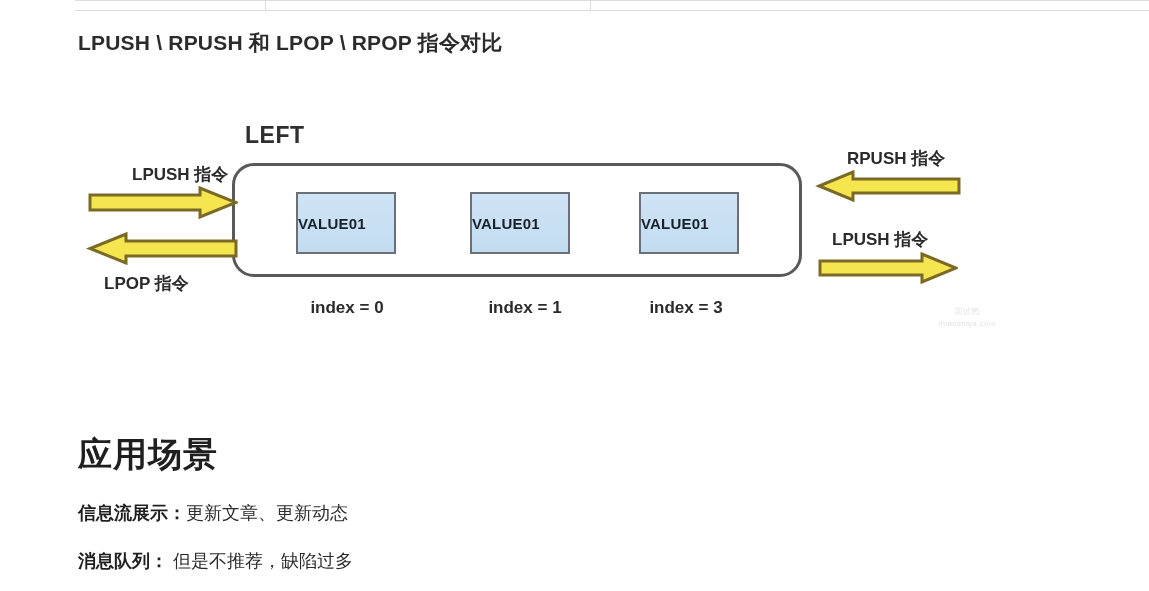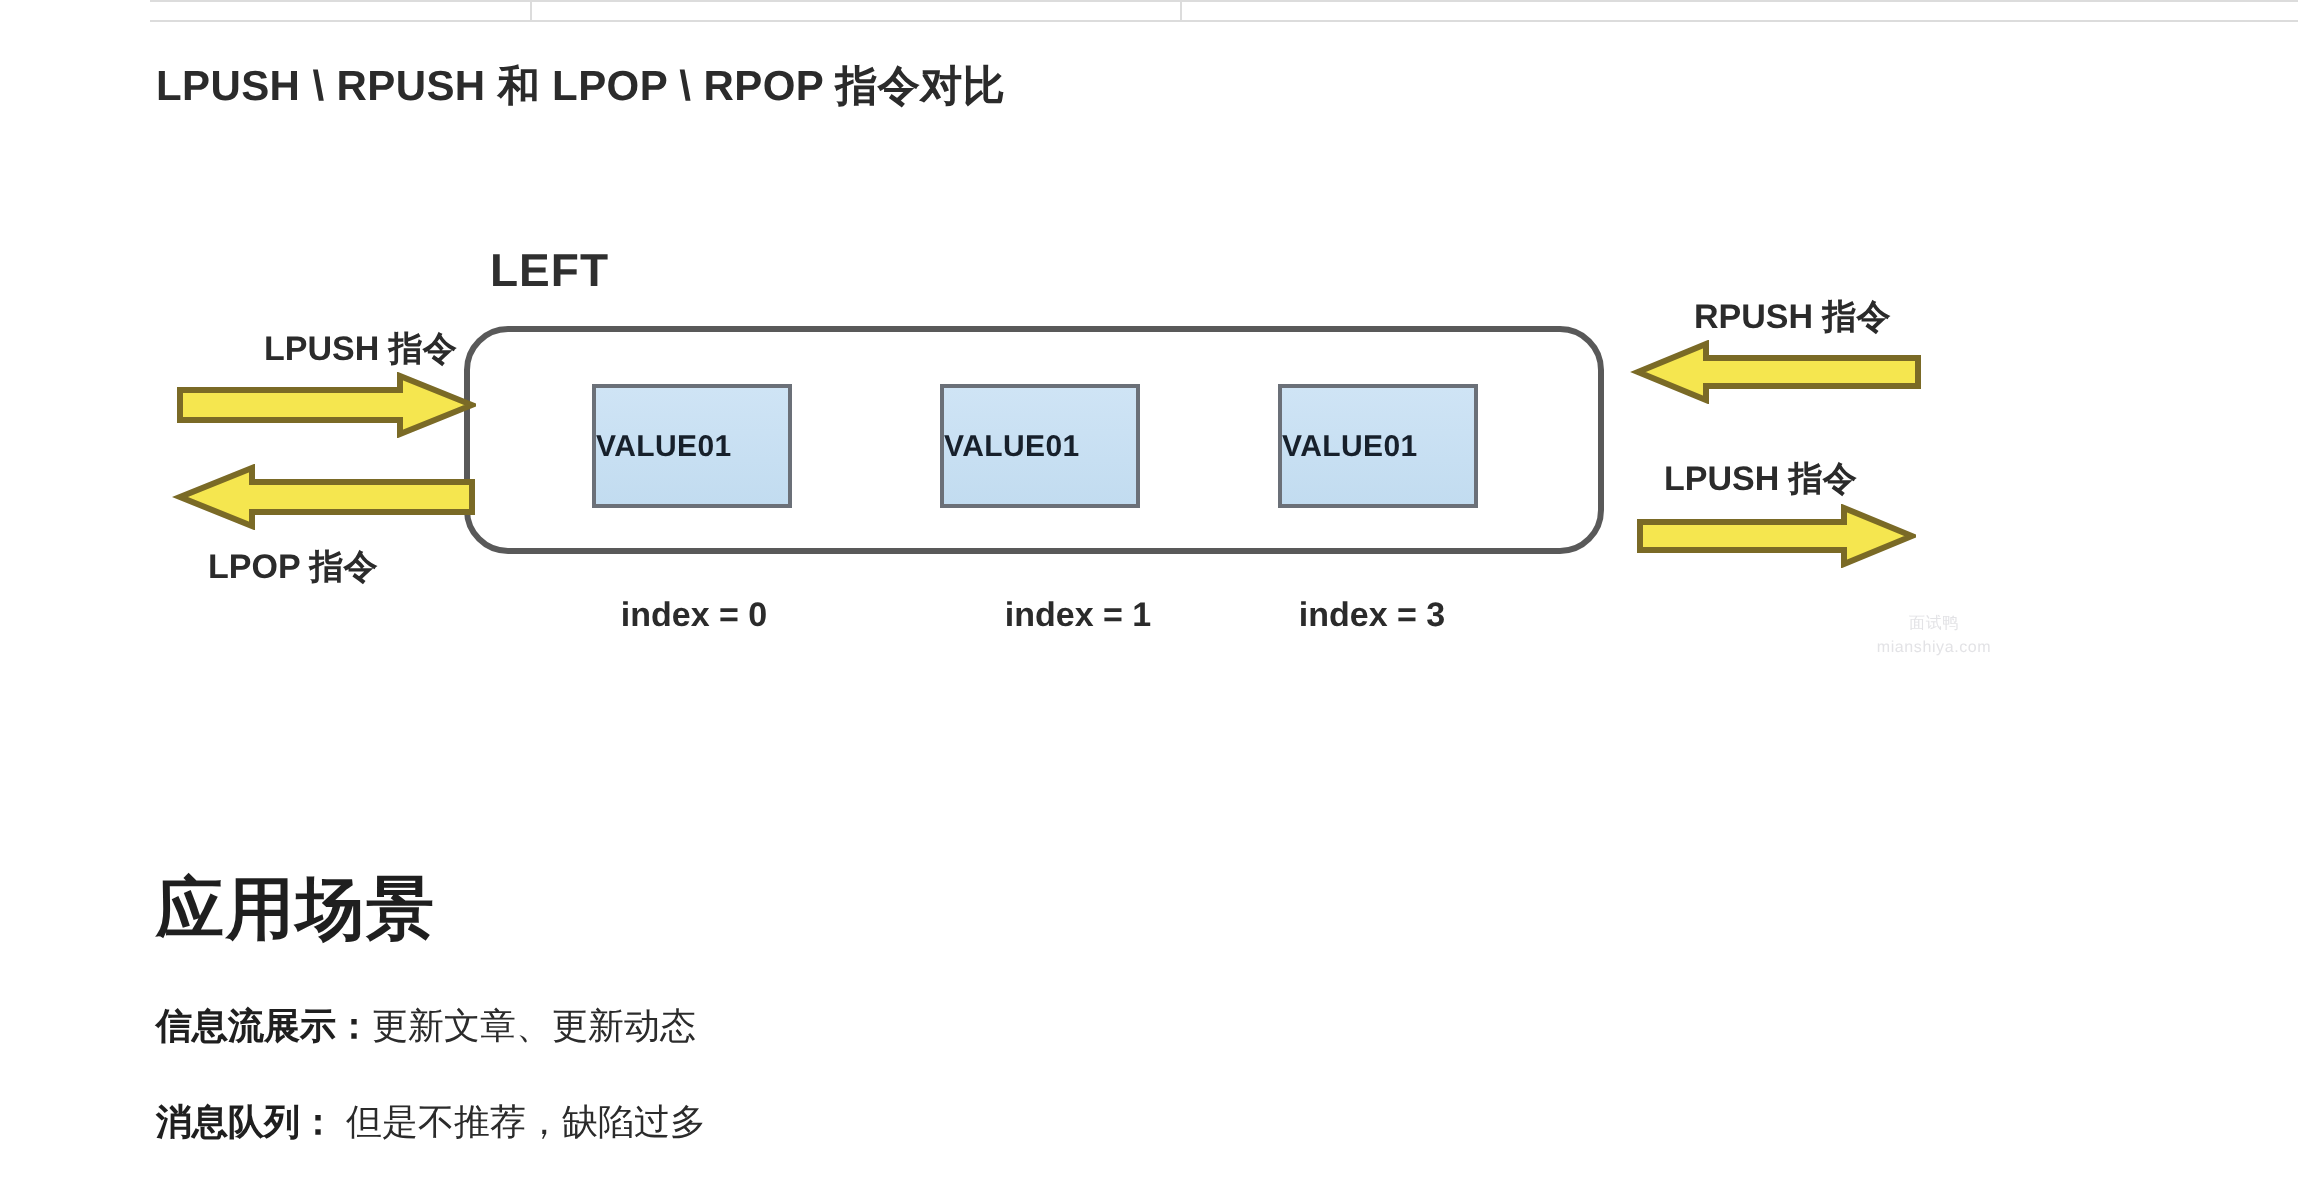--- a/index.html
+++ b/index.html
@@ -60,21 +60,21 @@
   .cell.c0{left:296px;}
   .cell.c1{left:470px;}
   .cell.c2{left:639px;}
 
   
   .idx{
     position:absolute;top:298px;width:140px;text-align:center;
     font-size:17px;font-weight:bold;color:#2b2b2b;
   }
   .idx.i0{left:277px;}
-  .idx.i1{left:469px;}
+  .idx.i1{left:455px;}
   .idx.i2{left:616px;}
 
   
   .arrow-label{
     position:absolute;font-size:17px;font-weight:bold;color:#2b2b2b;
     white-space:nowrap;
   }
   .lbl-lpush{left:98px;top:163px;margin-left:34px;}
   .lbl-lpop{left:104px;top:272px;}
   .lbl-rpush{left:847px;top:147px;}

